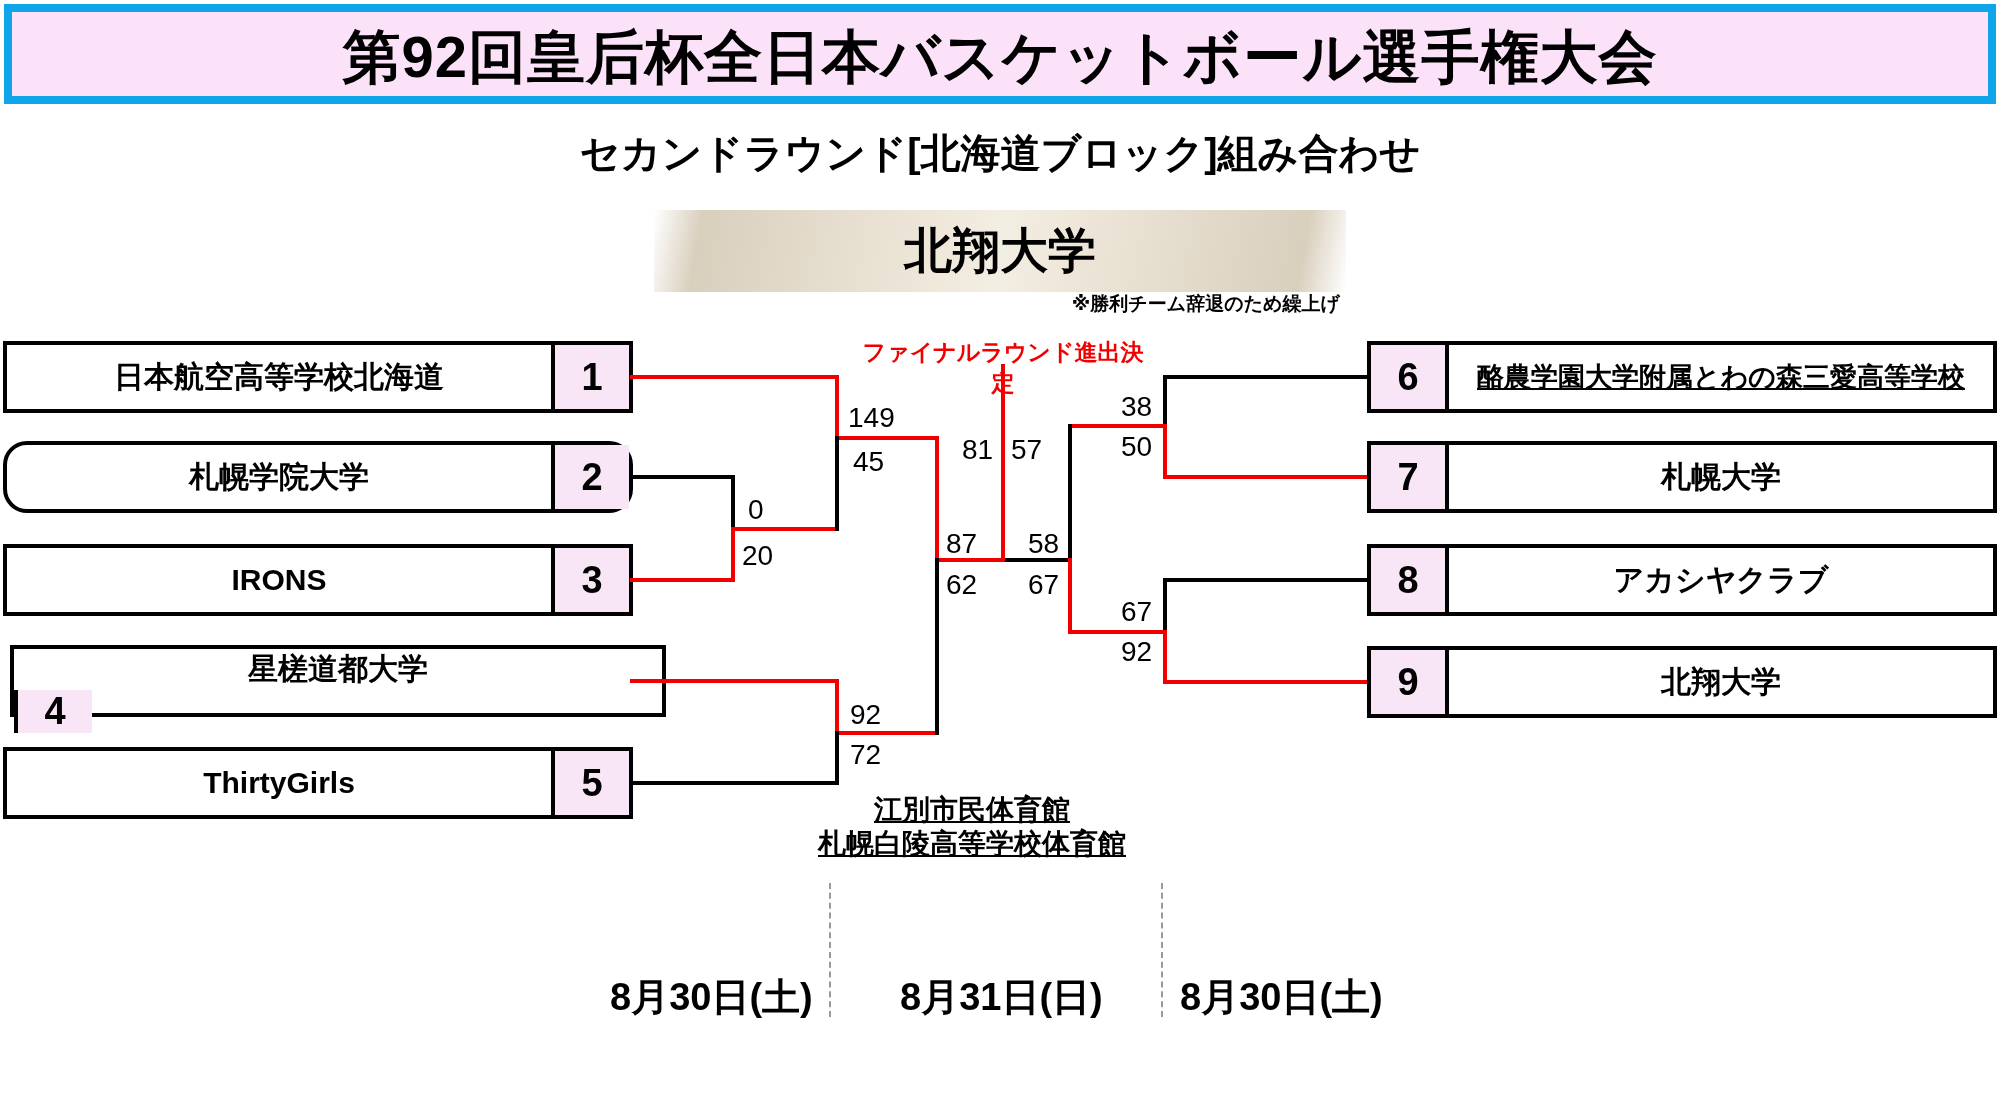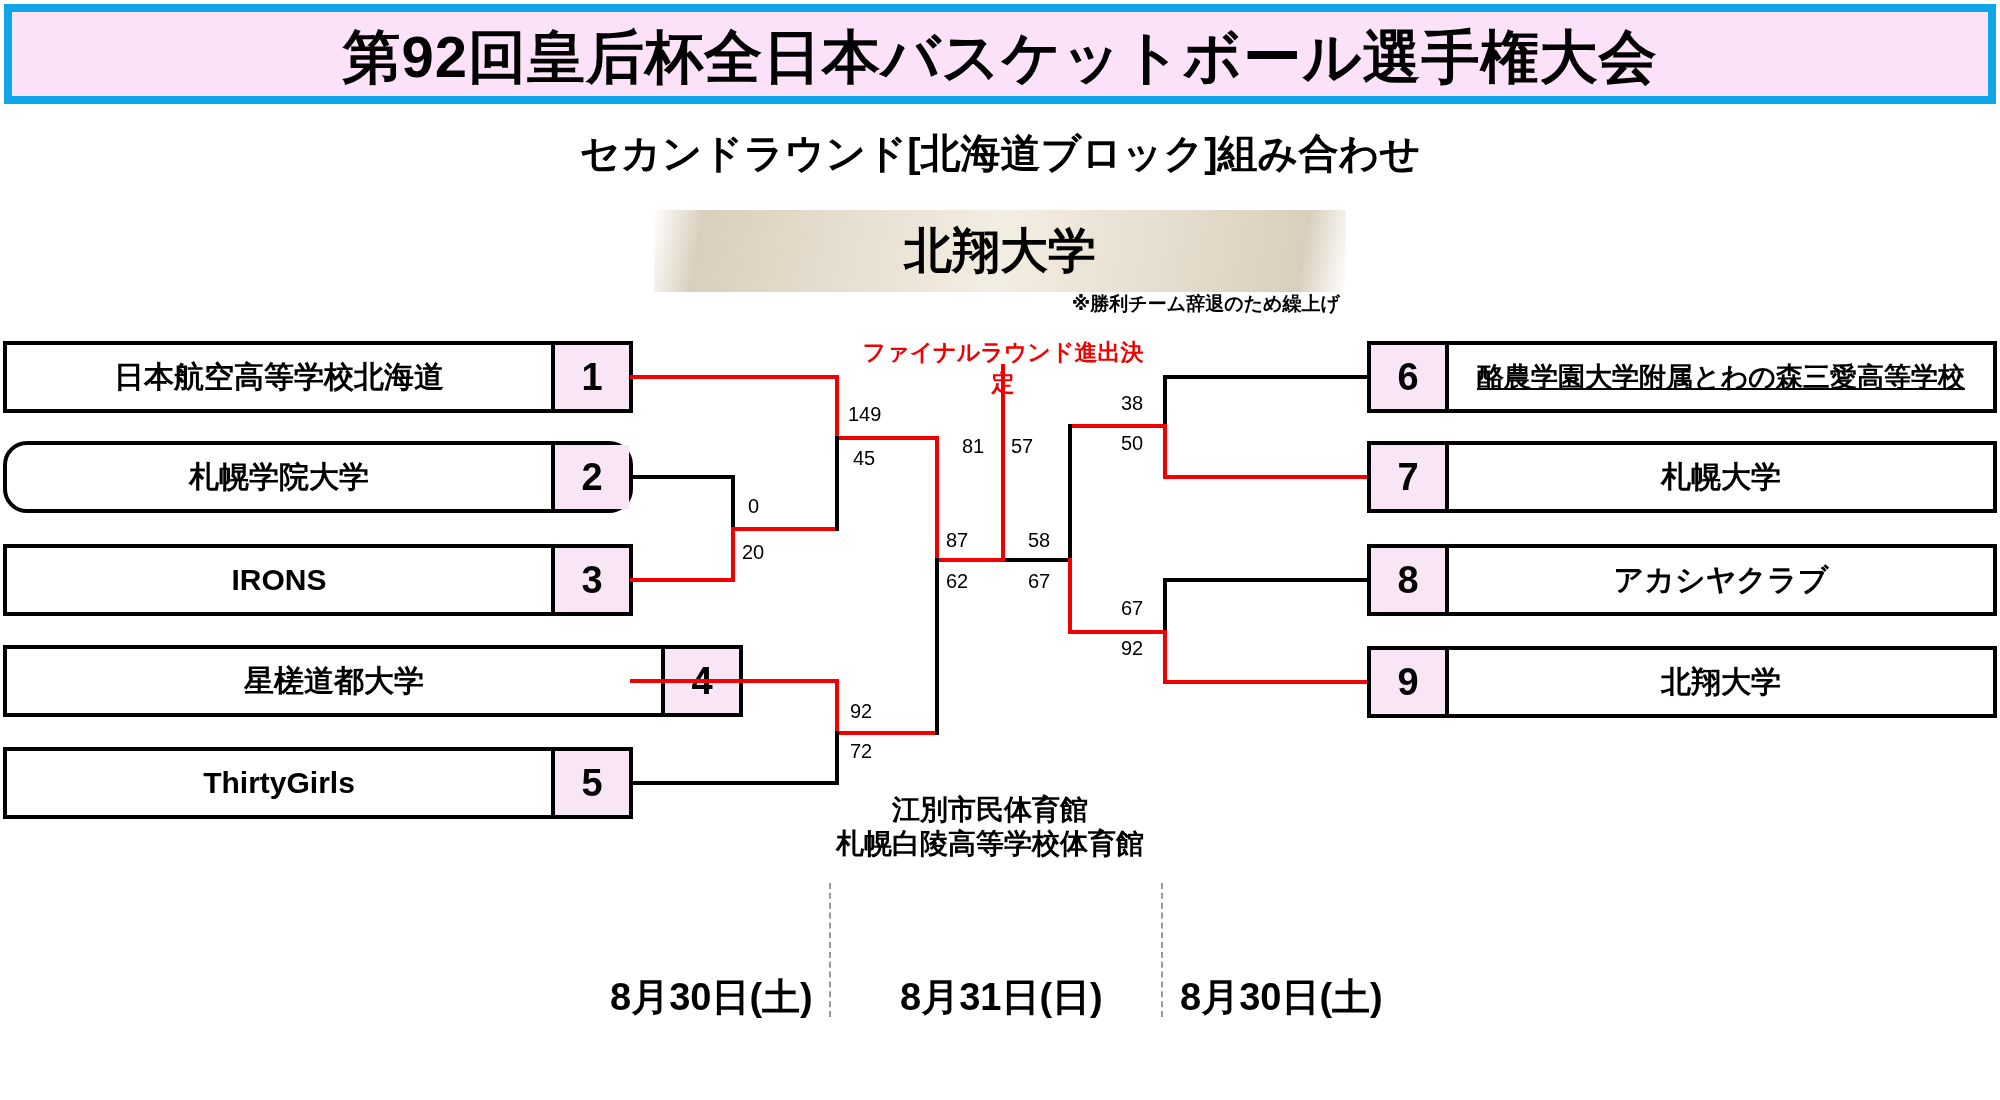--- a/index.html
+++ b/index.html
@@ -19,22 +19,22 @@
   .tbox .name{flex:1;display:flex;align-items:center;justify-content:center;
     font-size:30px;font-weight:bold;white-space:nowrap;}
   .tbox .name.small{font-size:27px;text-decoration:underline;}
   .tbox .seed{width:74px;background:#f8e6f7;display:flex;align-items:center;justify-content:center;
     font-size:38px;font-weight:bold;}
   .tbox.lft .seed{border-left:4px solid #000;}
   .tbox.rgt .seed{border-right:4px solid #000;}
   .hl{height:4px;background:#000;}
   .vl{width:4px;background:#000;}
   .red{background:#f20000 !important;}
-  .score{font-size:20px;line-height:1;white-space:nowrap;text-align:center;}
-  .venue{left:690px;top:793px;width:600px;text-align:center;font-size:28px;font-weight:bold;line-height:34px;}
+  .score{font-size:28px;line-height:1;white-space:nowrap;text-align:center;}
+  .venue{left:672px;top:793px;width:600px;text-align:center;font-size:28px;font-weight:bold;line-height:34px;text-decoration:underline;}
   .date{top:972px;width:200px;text-align:left;font-size:38px;font-weight:bold;white-space:nowrap;}
   .dash{width:0;height:134px;border-left:2px dashed #999999;top:883px;}
 </style>
 </head>
 <body>
 
 <div class="stage">
 
   <div class="abs title-banner">第92回皇后杯全日本バスケットボール選手権大会</div>
   <div class="abs subtitle">セカンドラウンド[北海道ブロック]組み合わせ</div>
@@ -50,21 +50,21 @@
     <div class="seed">1</div>
   </div>
   <div class="abs tbox lft" style="left:3px;top:441px;width:630px;border-radius:24px;">
     <div class="name">札幌学院大学</div>
     <div class="seed">2</div>
   </div>
   <div class="abs tbox lft" style="left:3px;top:544px;width:630px;">
     <div class="name">IRONS</div>
     <div class="seed">3</div>
   </div>
-  <div class="abs tbox lft" style="left:3px;top:645px;width:740px;">
+  <div class="abs tbox lft" style="left:10px;top:645px;width:656px;flex-direction:column;">
     <div class="name">星槎道都大学</div>
     <div class="seed">4</div>
   </div>
   <div class="abs tbox lft" style="left:3px;top:747px;width:630px;">
     <div class="name">ThirtyGirls</div>
     <div class="seed">5</div>
   </div>
 
   <div class="abs tbox rgt" style="left:1367px;top:341px;width:630px;">
     <div class="seed">6</div>

